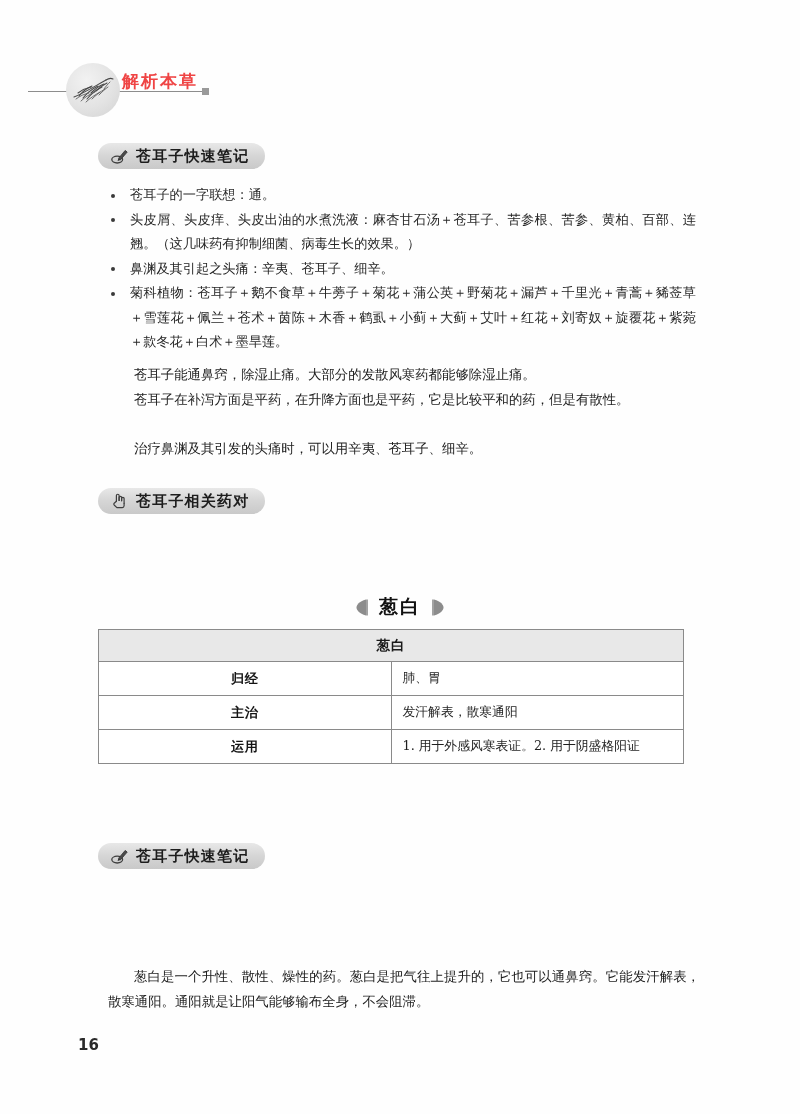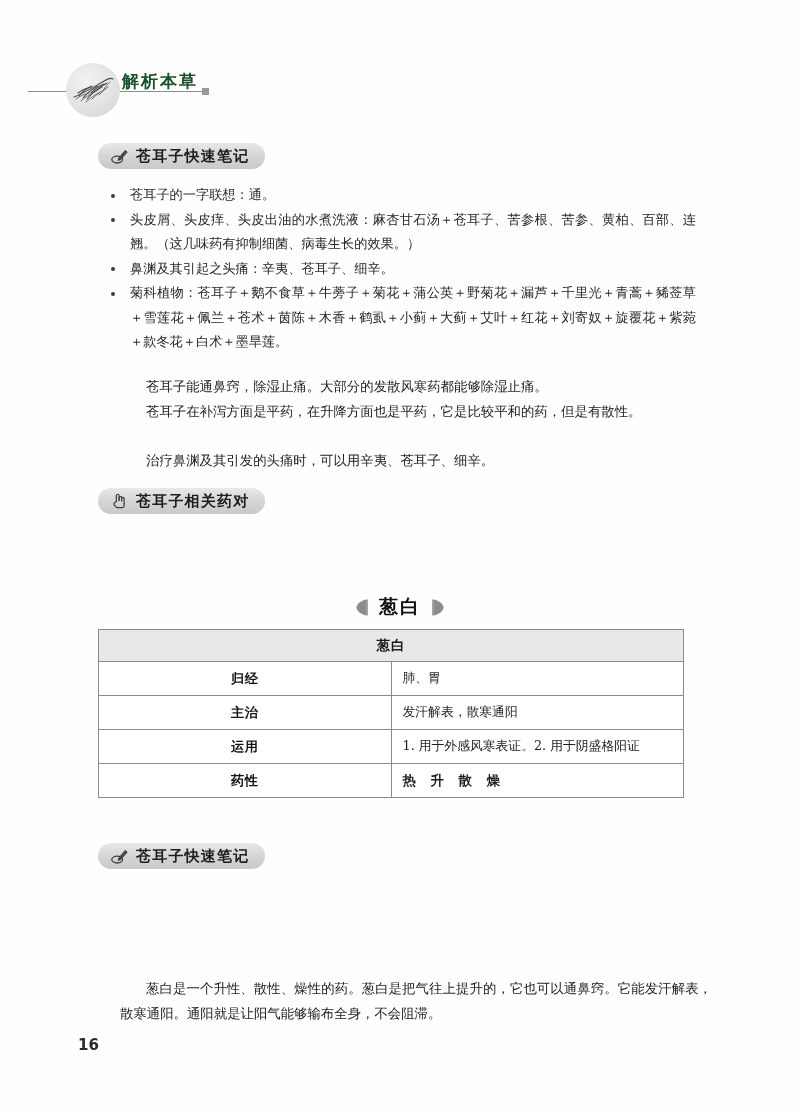--- a/index.html
+++ b/index.html
@@ -58,21 +58,21 @@
   }
   .header-badge svg { display: block; }
   .header-title {
     position: absolute;
     left: 122px;
     top: 8px;
     font-family: "DejaVu Serif", "Liberation Serif", serif;
     font-size: 17px;
     font-weight: 700;
     letter-spacing: 2px;
-    color: #14532d;
+    color: #ef4444;
   }
 
   
   .pill {
     position: absolute;
     height: 26px;
     border-radius: 13px;
     background: linear-gradient(180deg, #e8e8e8 0%, #d6d6d6 48%, #c9c9c9 100%);
     display: flex;
     align-items: center;
@@ -118,21 +118,21 @@
     top: 10.5px;
     width: 4px;
     height: 4px;
     border-radius: 50%;
     background: #3a3a3a;
   }
 
   
   .para {
     position: absolute;
-    margin: 16px;
+    margin: 4px;
     font-family: "DejaVu Serif", "Liberation Serif", serif;
     font-size: 13.4px;
     line-height: 24.5px;
     color: #1c1c1c;
     text-align: justify;
     text-indent: 26px;
   }
 
   
   .herb-title {
@@ -309,24 +309,20 @@
         <td class="val-cell">肺、胃</td>
       </tr>
       <tr>
         <td class="key-cell">主治</td>
         <td class="val-cell">发汗解表，散寒通阳</td>
       </tr>
       <tr>
         <td class="key-cell">运用</td>
         <td class="val-cell">1. 用于外感风寒表证。2. 用于阴盛格阳证</td>
       </tr>
-      <tr>
-        <td class="key-cell">药性</td>
-        <td class="val-cell strong">热 升 散 燥</td>
-      </tr>
     </tbody>
   </table>
 
   <div class="pill" style="left:98px; top:843px;">
     <span class="pill-icon">
       <svg width="20" height="20" viewBox="0 0 20 20" aria-hidden="true">
         <ellipse cx="8.2" cy="13.6" rx="5.4" ry="3.4" fill="none" stroke="#3e3e3e" stroke-width="1.3"></ellipse>
         <path d="M9.5 12.4 L16.2 4.4 L18.2 6.1 L11.4 13.9 Z" fill="#4a4a4a" stroke="#2e2e2e" stroke-width="0.8"></path>
         <path d="M9.5 12.4 L11.4 13.9 L8.6 15.1 Z" fill="#1f1f1f"></path>
       </svg>

